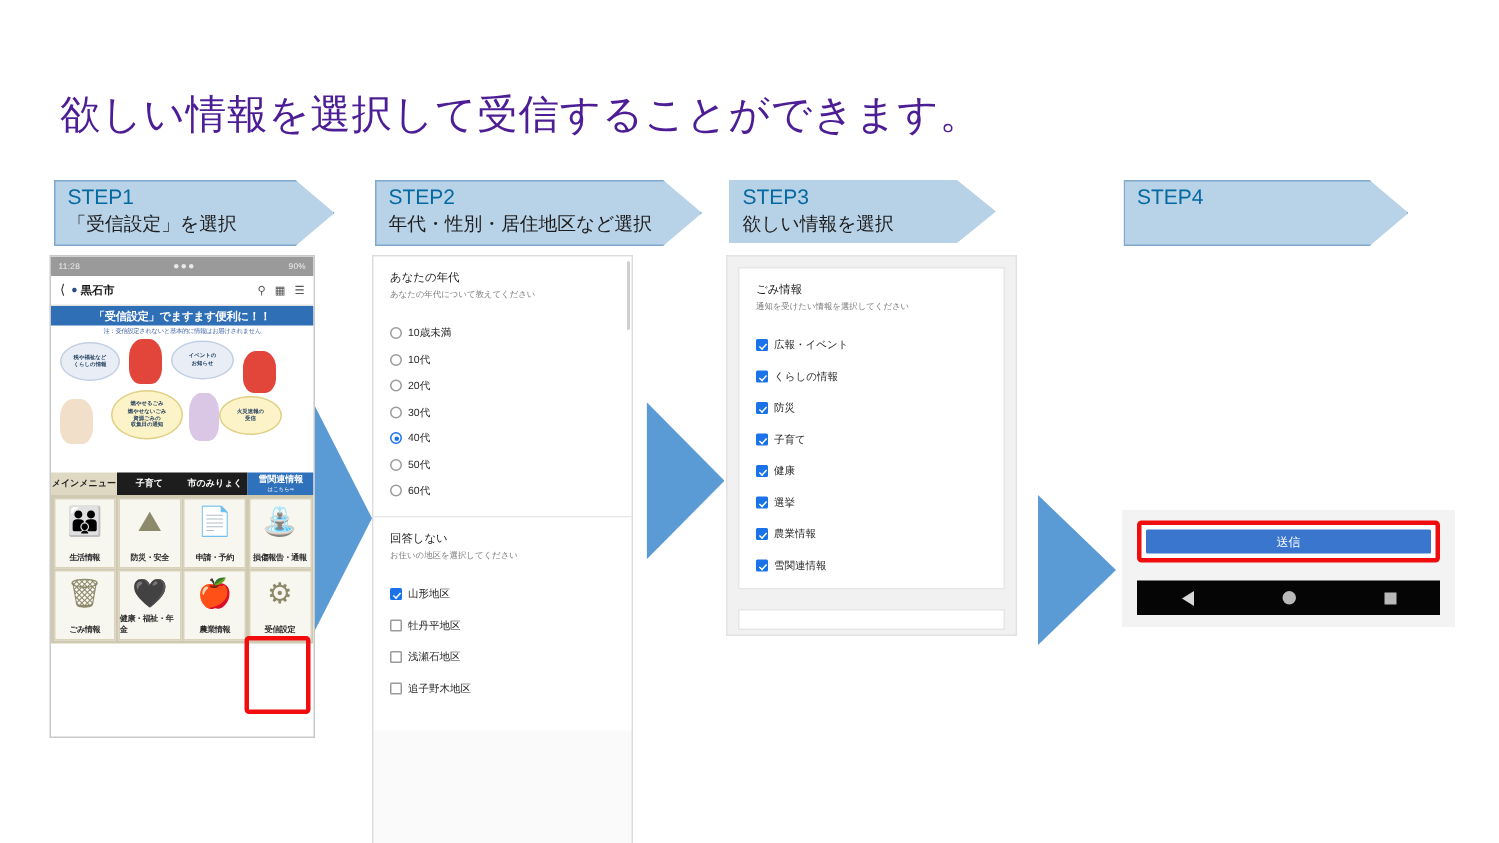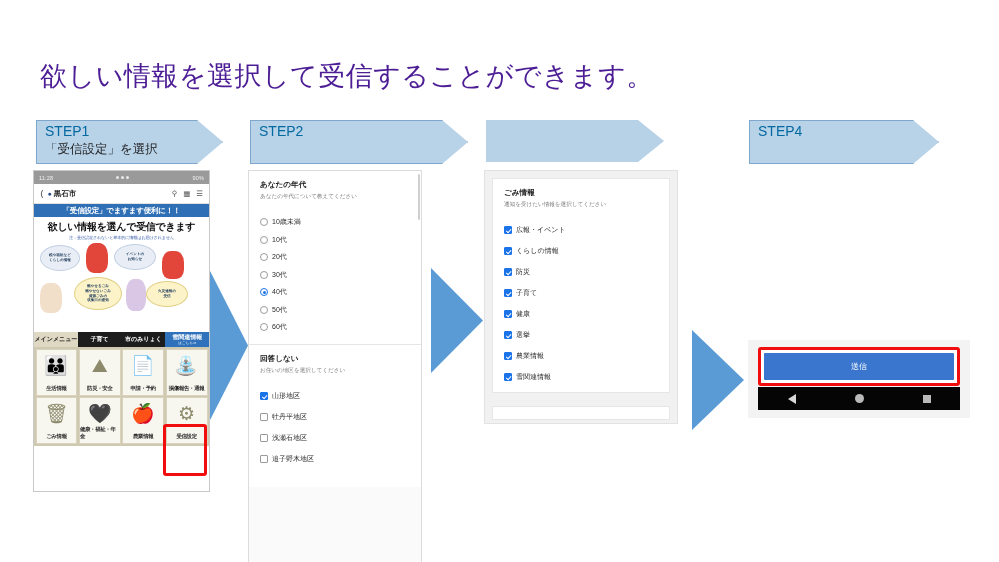--- a/index.html
+++ b/index.html
@@ -75,21 +75,21 @@
   .s1-grid{display:grid;grid-template-columns:repeat(4,1fr);gap:1.5px;background:#cfc9b2;padding:1.5px;}
   .s1-cell{background:#f7f6ef;border:1px solid #d9d3bd;height:47px;position:relative;
     display:flex;flex-direction:column;align-items:center;justify-content:flex-end;padding-bottom:3px;box-sizing:border-box;}
   .s1-cell .gicon{position:absolute;top:6px;left:50%;transform:translateX(-50%);font-size:19px;line-height:19px;color:#8d8a6c;}
   .s1-cell .glabel{font-size:5.4px;color:#2b2b2b;font-weight:bold;letter-spacing:-.3px;}
   .cell-highlight{position:absolute;border:3px solid #f10d0d;border-radius:3px;box-sizing:border-box;}
 
   
   #step2-panel{left:248px;top:170px;width:172px;height:392px;border:1px solid #dcdcdc;background:#fafafa;}
   .form-card{background:#ffffff;border-bottom:1px solid #e6e6e6;padding:9px 11px 12px;box-sizing:border-box;}
-  .fc-title{font-size:7.6px;font-weight:bold;color:#1c1c1c;margin-bottom:3px;}
+  .fc-title{font-size:7.6px;font-weight:normal;color:#1c1c1c;margin-bottom:3px;}
   .fc-sub{font-size:5.6px;color:#7a7a7a;margin-bottom:16px;}
   .opt{display:flex;align-items:center;gap:4px;margin-bottom:7.5px;}
   .radio{width:8px;height:8px;border-radius:50%;border:1.2px solid #9b9b9b;box-sizing:border-box;
     flex:0 0 auto;background:#fff;}
   .radio.on{border-color:#1a73e8;position:relative;}
   .radio.on:after{content:"";position:absolute;left:1.5px;top:1.5px;width:3.4px;height:3.4px;
     border-radius:50%;background:#1a73e8;}
   .opt-l{font-size:7px;color:#2a2a2a;}
   .cbx{width:8px;height:8px;border:1.2px solid #9b9b9b;box-sizing:border-box;flex:0 0 auto;background:#fff;border-radius:1px;}
   .cbx.on{background:#1a73e8;border-color:#1a73e8;position:relative;}
@@ -98,21 +98,21 @@
   .opt.big{margin-bottom:11px;}
 
   
   #step3-panel{left:484px;top:170px;width:192px;height:252px;background:#f1f1f1;border:1px solid #e2e2e2;}
   #step3-card{position:absolute;left:7px;top:7px;width:178px;background:#fff;
     border:1px solid #e6e6e6;box-sizing:border-box;padding:9px 11px 10px;}
   #step3-tail{position:absolute;left:7px;bottom:3px;width:178px;height:14px;background:#fff;border:1px solid #e6e6e6;box-sizing:border-box;}
 
   
   #step4-panel{left:748px;top:340px;width:222px;height:78px;background:#f3f3f3;}
-  #submit-wrap{position:absolute;left:10px;top:7px;width:202px;height:39px;
+  #submit-wrap{position:absolute;left:10px;top:7px;width:202px;height:28px;
     border:3px solid #f10d0d;box-sizing:border-box;border-radius:3px;background:#fff;}
   #submit-btn{position:absolute;left:3px;top:3px;right:3px;bottom:3px;background:#3a76cd;
     display:flex;align-items:center;justify-content:center;color:#fff;font-size:8px;border-radius:1px;}
   #navbar{position:absolute;left:10px;bottom:8px;width:202px;height:23px;background:#050505;
     display:flex;align-items:center;justify-content:space-around;}
   .nav-back{width:0;height:0;border-top:5px solid transparent;border-bottom:5px solid transparent;border-right:8px solid #d8d8d8;}
   .nav-home{width:9px;height:9px;border-radius:50%;background:#b9b9b9;}
   .nav-rec{width:8px;height:8px;background:#b9b9b9;}
   .scrollcap{position:absolute;right:1px;top:3px;width:2px;height:46px;background:#cfcfcf;border-radius:2px;}
 </style>
@@ -126,25 +126,30 @@
   <div class="lines">
     <div class="l1">STEP1</div>
     <div class="l2">「受信設定」を選択</div>
   </div>
 </div>
 
 <div class="step-banner" id="b2" style="left:250px;top:120px;width:216px;">
   <div class="chev"></div>
   <div class="lines">
     <div class="l1">STEP2</div>
+    <div class="l2">年代・性別・居住地区など選択</div>
   </div>
 </div>
 
 <div class="step-banner noborder" id="b3" style="left:486px;top:120px;width:178px;">
   <div class="chev"></div>
+  <div class="lines">
+    <div class="l1">STEP3</div>
+    <div class="l2">欲しい情報を選択</div>
+  </div>
 </div>
 
 <div class="step-banner" id="b4" style="left:749px;top:120px;width:188px;">
   <div class="chev"></div>
   <div class="lines">
     <div class="l1">STEP4</div>
   </div>
 </div>
 
 <div class="big-arrow" style="left:206px;top:263px;width:42px;height:165px;"></div>
@@ -170,21 +175,20 @@
     <span class="sp"></span>
     <span class="hi">⚲</span>
     <span class="hi">▦</span>
     <span class="hi">☰</span>
   </div>
 
   <div class="s1-blue">
     <span>「受信設定」でますます便利に！！</span>
   </div>
 
-  <div class="s1-h1">欲しい情報を選んで受信できます</div>
   <div class="s1-note">注：受信設定されないと基本的に情報はお届けされません</div>
 
   <div class="s1-illus">
     <div class="bubble" style="left:6px;top:4px;width:40px;height:26px;">税や福祉など<br>くらしの情報</div>
     <div class="bubble" style="left:80px;top:3px;width:42px;height:26px;">イベントの<br>お知らせ</div>
     <div class="bubble bub-yellow" style="left:40px;top:36px;width:48px;height:33px;">燃やせるごみ<br>燃やせないごみ<br>資源ごみの<br>収集日の通知</div>
     <div class="bubble bub-yellow" style="left:112px;top:40px;width:42px;height:26px;">火災速報の<br>受信</div>
     <div class="chara" style="left:52px;top:2px;width:22px;height:30px;background:#e2463a;"></div>
     <div class="chara" style="left:128px;top:10px;width:22px;height:28px;background:#e2463a;"></div>
     <div class="chara" style="left:6px;top:42px;width:22px;height:30px;background:#f2dfc9;"></div>

